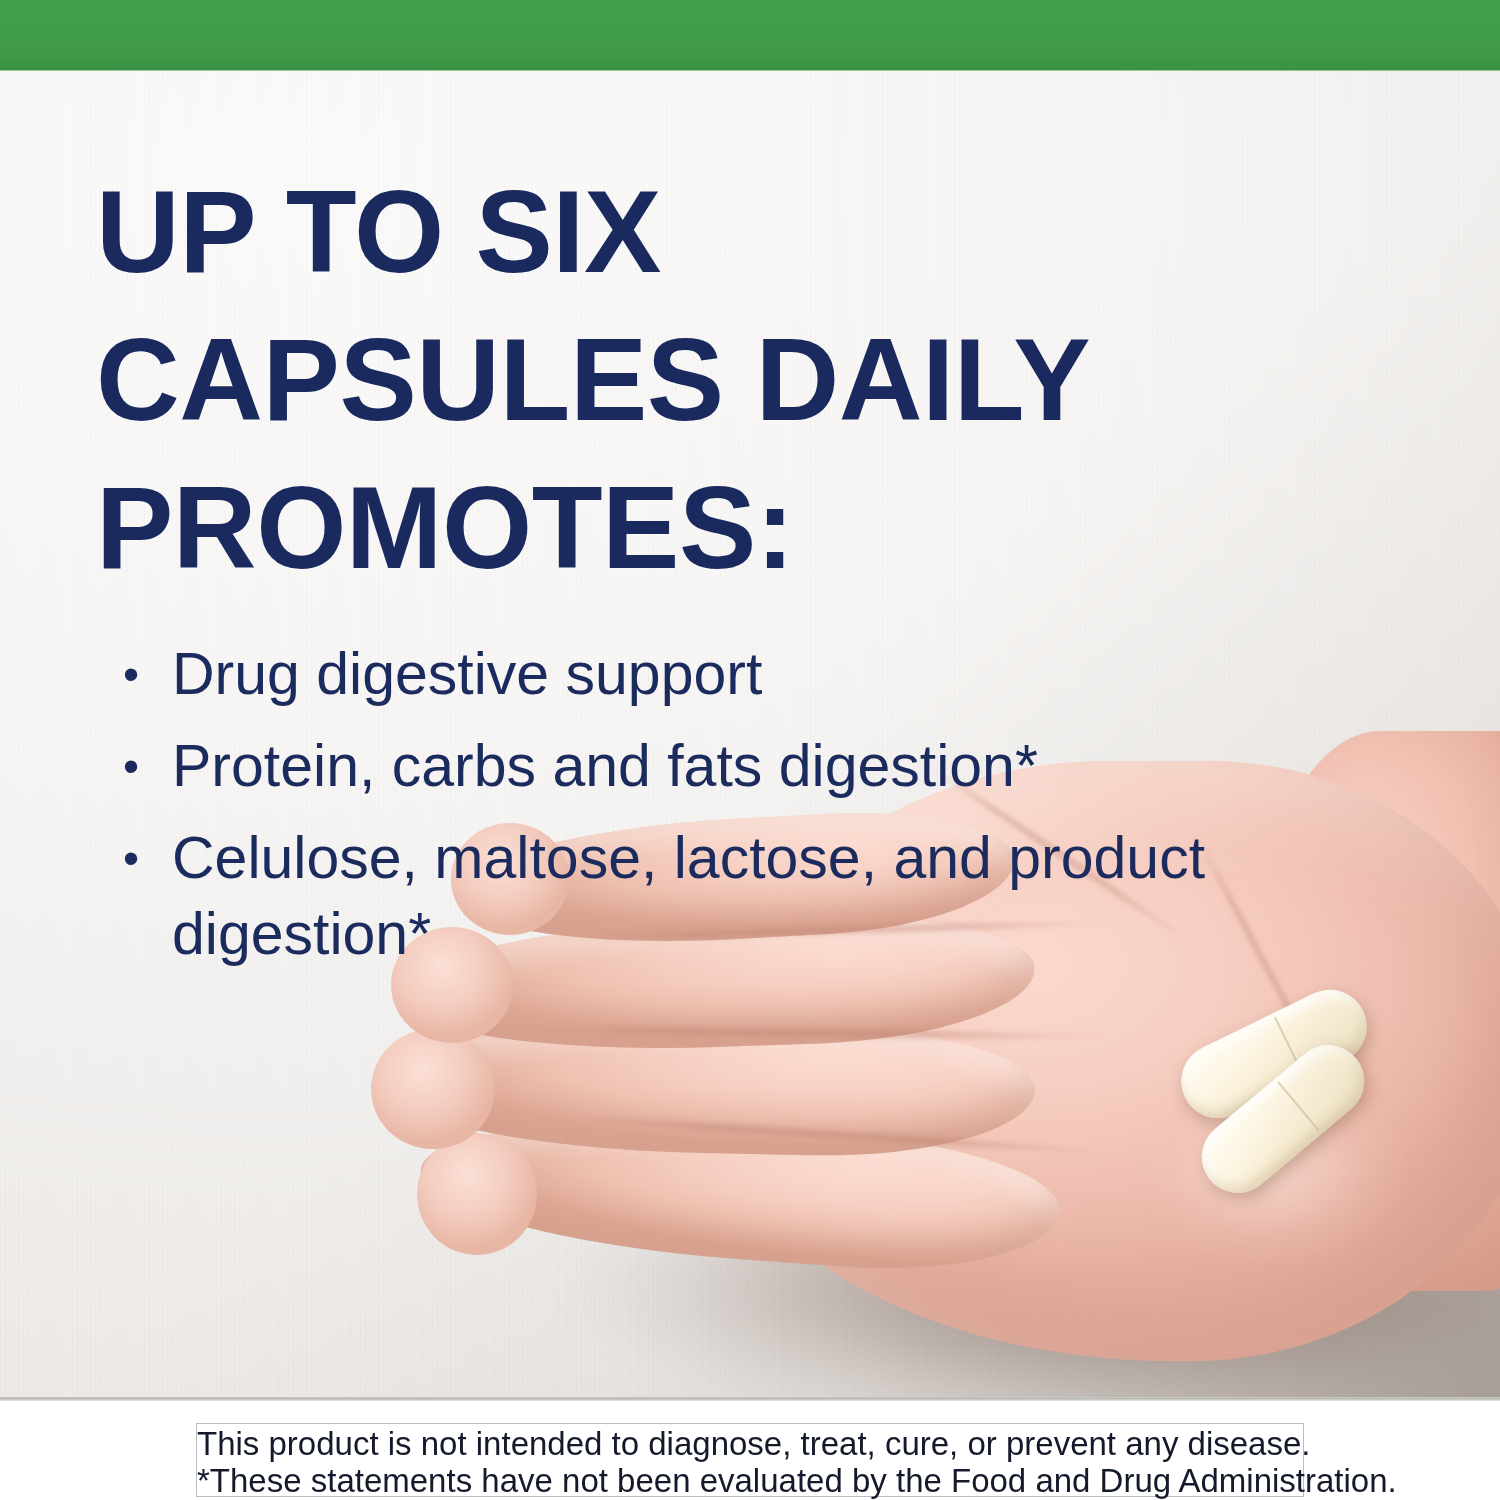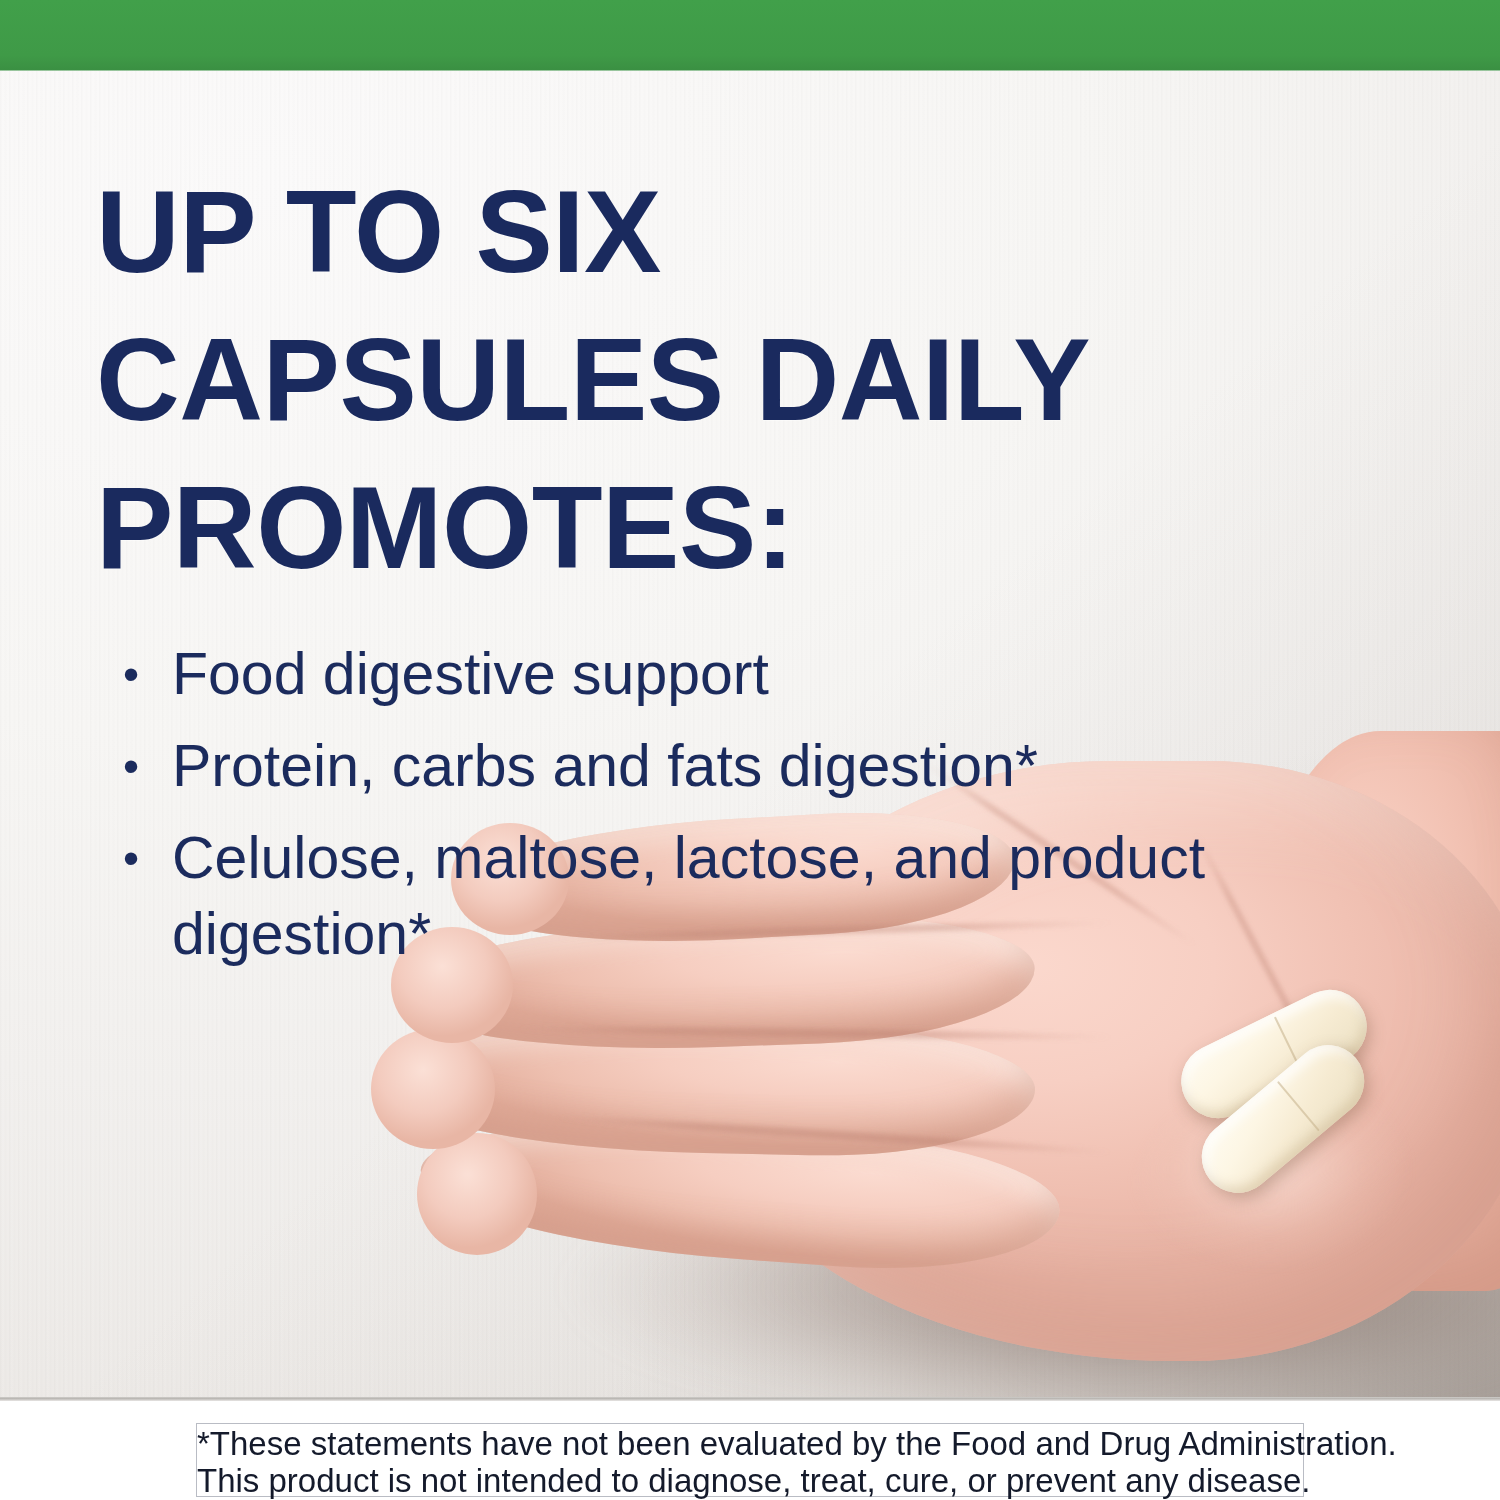--- a/index.html
+++ b/index.html
@@ -268,31 +268,31 @@
     </div>
   </div>
 
   <div id="headline">UP TO SIX
 CAPSULES DAILY
 PROMOTES:</div>
 
   <div id="bullets">
     <div class="bullet-row">
       <span class="bullet-dot">•</span>
-      <span class="bullet-text">Food digestive support</span>
+      <span class="bullet-text">Drug digestive support</span>
     </div>
     <div class="bullet-row">
       <span class="bullet-dot">•</span>
       <span class="bullet-text">Protein, carbs and fats digestion*</span>
     </div>
     <div class="bullet-row">
       <span class="bullet-dot">•</span>
       <span class="bullet-text">Celulose, maltose, lactose, and product digestion*</span>
     </div>
   </div>
 
   <div id="divider"></div>
   <div id="disclaimer-box">
+    <span class="disc-line">This product is not intended to diagnose, treat, cure, or prevent any disease.</span>
     <span class="disc-line">*These statements have not been evaluated by the Food and Drug Administration.</span>
-    <span class="disc-line">This product is not intended to diagnose, treat, cure, or prevent any disease.</span>
   </div>
 
 </div>
 
 </body></html>

